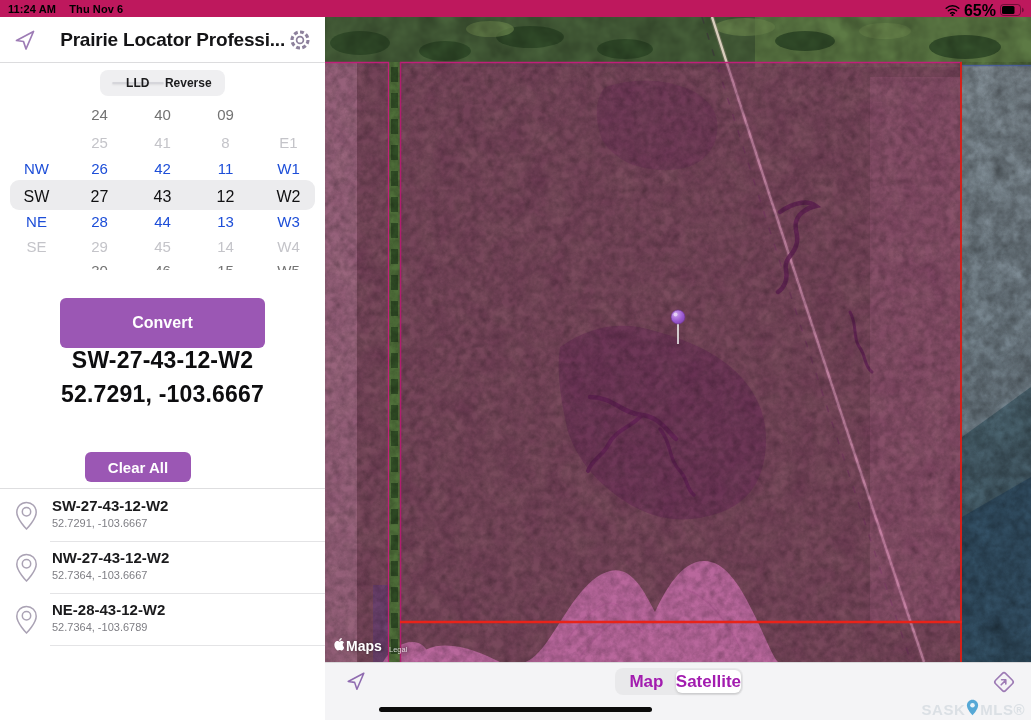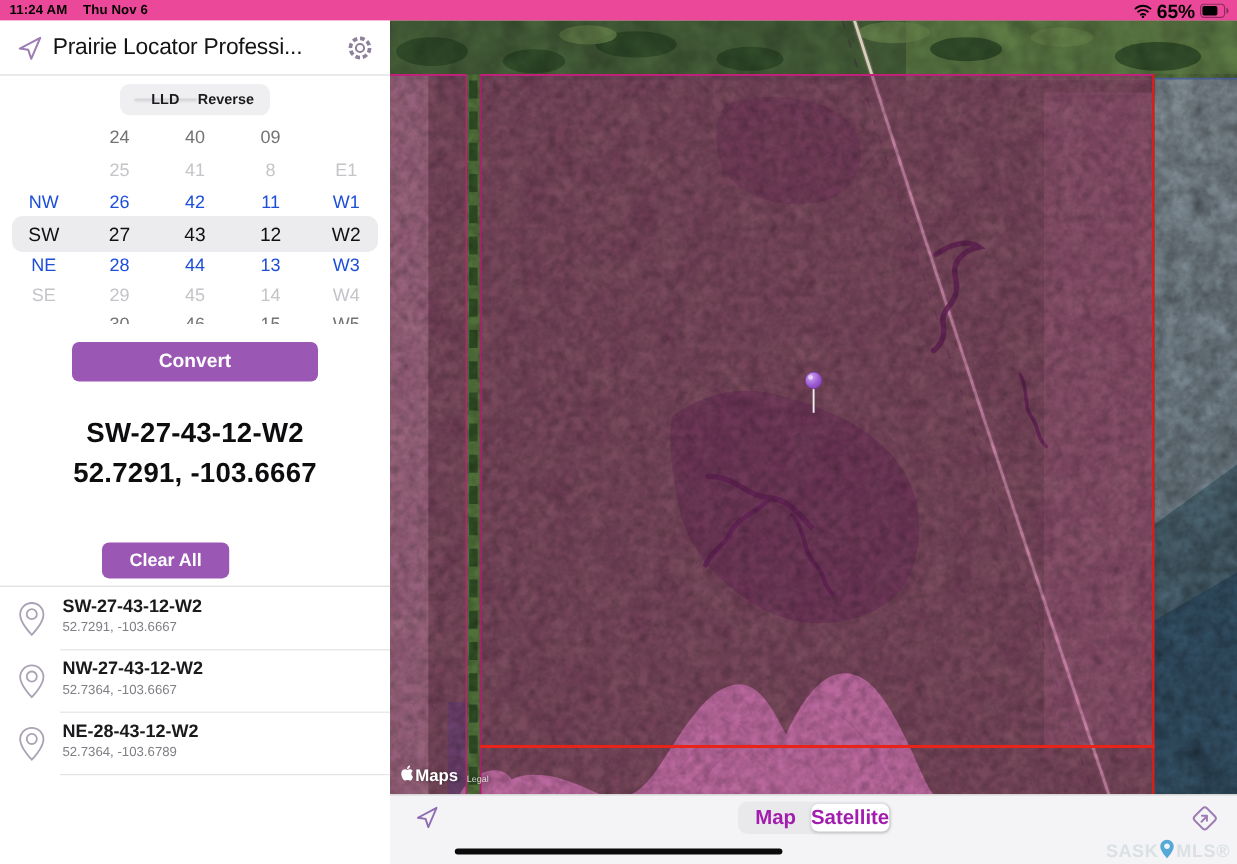--- a/index.html
+++ b/index.html
@@ -1,50 +1,50 @@
 <!DOCTYPE html>
 <html><head>
 <meta charset="utf-8">
 <style>
   html,body{margin:0;padding:0;background:#222;}
   *{box-sizing:border-box;font-family:"Liberation Sans",sans-serif;}
   #app{position:relative;width:1031px;height:720px;background:#fff;overflow:hidden;}
 
   
-  .statusbar{position:absolute;left:0;top:0;width:1031px;height:17px;background:#ec4899;z-index:30;}
+  .statusbar{position:absolute;left:0;top:0;width:1031px;height:17px;background:#be185d;z-index:30;}
   .st-left{position:absolute;left:8px;top:3px;font-size:11px;font-weight:700;color:#000;letter-spacing:.1px;}
   .st-left .date{margin-left:10px;}
   .st-right{position:absolute;right:6px;top:2px;display:flex;align-items:center;gap:4px;}
   .st-right .pct{font-size:16px;font-weight:600;color:#000;}
 
   
   .sidebar{position:absolute;left:0;top:17px;width:325px;height:703px;background:#fff;z-index:20;}
   .hdr{position:absolute;left:0;top:8px;width:325px;height:36px;}
-  .hdr-title{position:absolute;left:44px;right:40px;top:4px;text-align:left;font-size:19px;font-weight:400;color:#141416;letter-spacing:-.2px;white-space:nowrap;overflow:hidden;}
+  .hdr-title{position:absolute;left:44px;right:40px;top:4px;text-align:right;font-size:19px;font-weight:700;color:#141416;letter-spacing:-.2px;white-space:nowrap;overflow:hidden;}
   .hdr-arrow{position:absolute;left:13px;top:3px;}
   .hdr-gear{position:absolute;right:13px;top:3px;}
   .hdr-div{position:absolute;left:0;top:45px;width:325px;height:1px;background:#dcdcde;}
 
   .seg{position:absolute;left:100px;top:53px;width:125px;height:26px;background:#efeff1;border-radius:8px;display:flex;padding:12px;}
   .seg .opt{flex:1;display:flex;align-items:center;justify-content:center;font-size:12px;font-weight:700;color:#1c1c1e;border-radius:6px;cursor:default;}
   .seg .opt.sel{background:#fff;border:1px solid #d6d6db;box-shadow:0 1px 2px rgba(0,0,0,.08);}
 
   
   .picker{position:absolute;left:5px;top:91px;width:315px;height:162px;overflow:hidden;}
   .p-hl{position:absolute;left:5px;top:72px;width:305px;height:30px;background:#ececee;border-radius:9px;}
   .prow{position:absolute;left:0;width:315px;height:26px;display:flex;line-height:26px;}
   .prow .pc{width:63px;text-align:center;font-size:15px;color:#1d4ed8;}
   .prow.dim .pc{color:#c4c4c9;}
   .prow.ghost .pc{color:#737373;}
   .prow.sel{height:30px;line-height:30px;}
   .prow.sel .pc{font-size:16px;font-weight:500;color:#101012;}
   .r0{top:-6px;}.r1{top:22px;}.r2{top:48px;}.r3{top:74px;}.r4{top:101px;}.r5{top:126px;}.r6{top:150px;}
 
   .btn{position:absolute;display:flex;align-items:center;justify-content:center;background:#9b57b4;color:#fff;border:none;border-radius:6px;font-weight:600;cursor:default;}
-  .btn-convert{left:60px;top:268px;width:205px;height:33px;font-size:16px;}
+  .btn-convert{left:60px;top:281px;width:205px;height:50px;font-size:16px;}
   .btn-clear{left:85px;top:435px;width:106px;height:30px;font-size:15px;}
 
   .res1{position:absolute;left:0;top:330px;width:325px;text-align:center;font-size:23px;font-weight:700;color:#0d0d0f;letter-spacing:.2px;}
   .res2{position:absolute;left:0;top:364px;width:325px;text-align:center;font-size:23px;font-weight:700;color:#0d0d0f;letter-spacing:.2px;}
 
   .list-top-div{position:absolute;left:0;top:471px;width:325px;height:1px;background:#dedee0;}
   .loc-item{position:absolute;left:0;width:325px;height:52px;}
   .loc-pin{position:absolute;left:15px;top:11px;}
   .loc-title{position:absolute;left:52px;top:7px;font-size:15px;font-weight:600;color:#1a1a1c;}
   .loc-sub{position:absolute;left:52px;top:27px;font-size:11px;font-weight:500;color:#7e7e84;}

